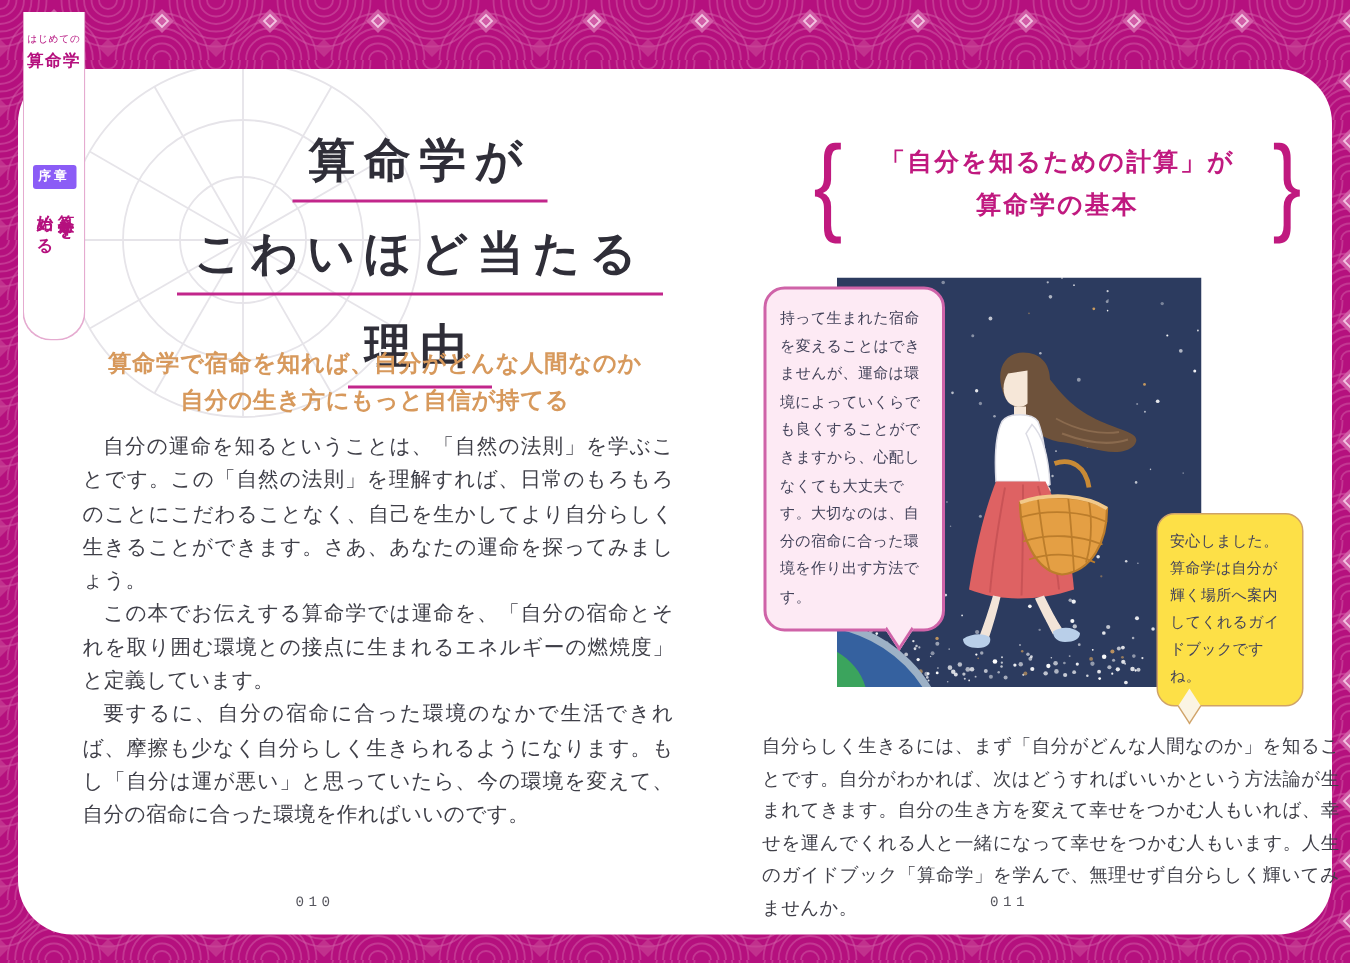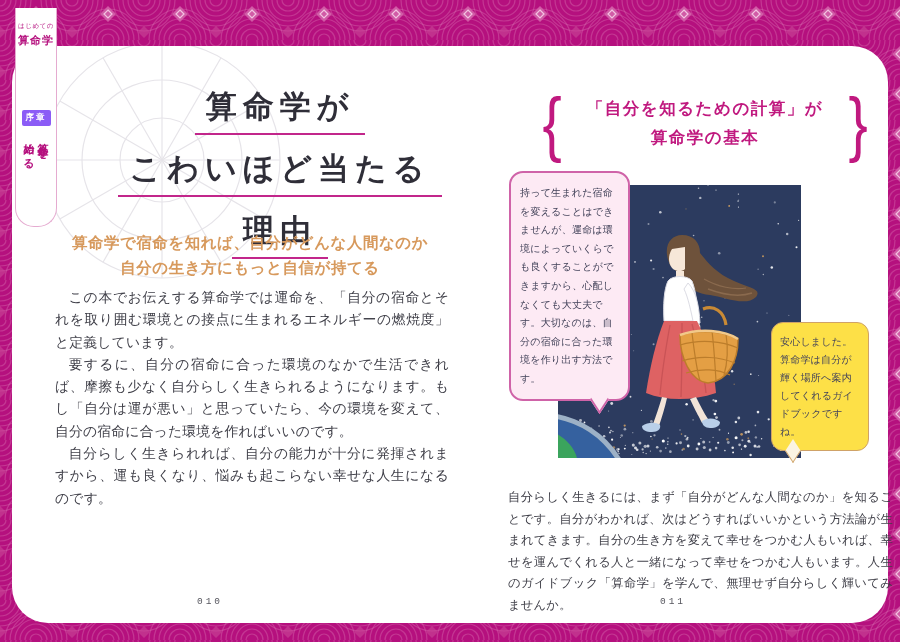--- a/index.html
+++ b/index.html
@@ -59,21 +59,21 @@
   }
   .brace{
     font-size:72px;color:#c0197f;font-weight:normal;line-height:70px;
     transform:scaleX(.8);flex:0 0 auto;
   }
   .heading-text{
     flex:1;text-align:center;color:#c0197f;font-weight:bold;
     font-size:16.5px;line-height:29px;letter-spacing:1.5px;
   }
   .illustration{position:absolute;left:558px;top:185px;z-index:2;}
-  .bubble{position:absolute;z-index:4;box-sizing:border-box;}
+  .bubble{position:absolute;z-index:4;box-sizing:border-box;margin-top:20px;}
   .bubble-pink{
     left:509px;top:171px;width:121px;padding:11px 9px 10px;
     background:#fdeaf4;border:2px solid #cf63a8;border-radius:14px;
     font-size:10px;line-height:18.6px;color:#43435a;letter-spacing:.2px;
   }
   .bubble-pink::after{
     content:"";position:absolute;width:15px;height:15px;background:#fdeaf4;
     border-right:2px solid #cf63a8;border-bottom:2px solid #cf63a8;
     right:20px;bottom:-9px;transform:rotate(45deg) skew(12deg,12deg);
   }
@@ -164,23 +164,23 @@
     <div class="title-line"><span>こわいほど当たる</span></div>
     <div class="title-line"><span>理由</span></div>
   </div>
 
   <div class="lead-block">
     <div>算命学で宿命を知れば、自分がどんな人間なのか</div>
     <div>自分の生き方にもっと自信が持てる</div>
   </div>
 
   <div class="body-block">
+    <p>自分の運命を知るということは、「自然の法則」を学ぶことです。この「自然の法則」を理解すれば、日常のもろもろのことにこだわることなく、自己を生かしてより自分らしく生きることができます。さあ、あなたの運命を探ってみましょう。</p>
     <p>この本でお伝えする算命学では運命を、「自分の宿命とそれを取り囲む環境との接点に生まれるエネルギーの燃焼度」と定義しています。</p>
     <p>要するに、自分の宿命に合った環境のなかで生活できれば、摩擦も少なく自分らしく生きられるようになります。もし「自分は運が悪い」と思っていたら、今の環境を変えて、自分の宿命に合った環境を作ればいいのです。</p>
-    <p>自分らしく生きられれば、自分の能力が十分に発揮されますから、運も良くなり、悩みも起こらない幸せな人生になるのです。</p>
   </div>
 
   <div class="heading-block">
     <div class="brace">{</div>
     <div class="heading-text">
       <div>「自分を知るための計算」が</div>
       <div>算命学の基本</div>
     </div>
     <div class="brace">}</div>
   </div>

